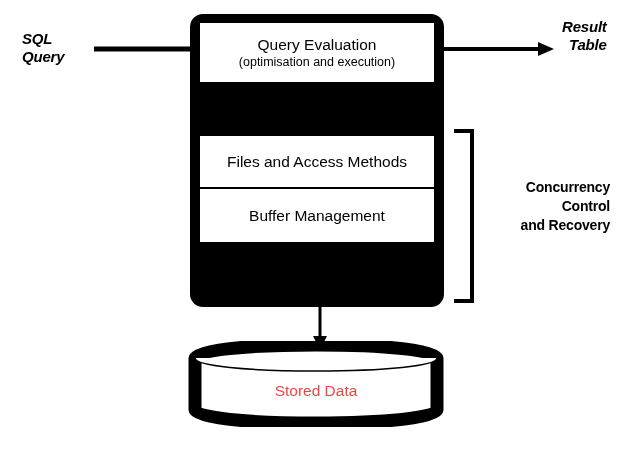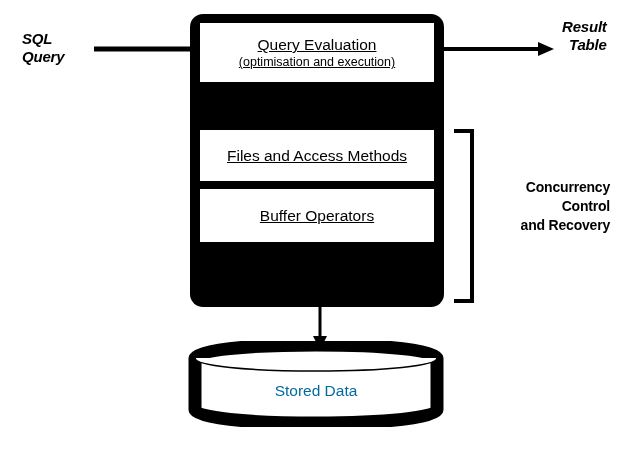--- a/index.html
+++ b/index.html
@@ -69,41 +69,40 @@
     left: 0;
     width: 100%;
     background: #ffffff;
     border: 1px solid #000000;
     box-sizing: border-box;
     display: flex;
     flex-direction: column;
     align-items: center;
     justify-content: center;
     text-align: center;
-    text-decoration: underline;
   }
   .layer-title {
     font-size: 15.5px;
     line-height: 19px;
     font-family: "Liberation Sans", sans-serif;
     color: #000000;
     white-space: nowrap;
   }
   .layer-subtitle {
     font-size: 12.5px;
     line-height: 16px;
     font-family: "Liberation Sans", sans-serif;
     color: #000000;
     white-space: nowrap;
   }
 
   
   #layer-query-evaluation      { top: 0px;   height: 61px; }
   #layer-relational-operators  { top: 63px;  height: 41px; }
-  #layer-files-access-methods  { top: 107px; height: 53px; }
+  #layer-files-access-methods  { top: 113px; height: 53px; }
   #layer-buffer-management     { top: 166px; height: 55px; }
   #layer-storage-management    { top: 223px; height: 53px; }
 
   
   .arrow-svg {
     position: absolute;
     overflow: visible;
   }
   #arrow-input-svg  { left: 90px;  top: 38px;  width: 112px; height: 22px; }
   #arrow-output-svg { left: 436px; top: 38px;  width: 118px; height: 22px; }
@@ -147,21 +146,21 @@
   }
   #stored-data-label {
     position: absolute;
     left: 0;
     top: 40px;
     width: 256px;
     text-align: center;
     font-family: "Liberation Sans", sans-serif;
     font-size: 15.5px;
     line-height: 19px;
-    color: #0369a1;
+    color: #ef4444;
   }
 </style>
 </head>
 <body>
 
 <div id="diagram-root">
 
   <div id="sql-query-label" class="io-label">SQL
 Query</div>
 
@@ -177,21 +176,21 @@
         <div class="layer-title">Query Evaluation</div>
         <div class="layer-subtitle">(optimisation and execution)</div>
       </div>
 
 
       <div id="layer-files-access-methods" class="dbms-layer">
         <div class="layer-title">Files and Access Methods</div>
       </div>
 
       <div id="layer-buffer-management" class="dbms-layer">
-        <div class="layer-title">Buffer Operators</div>
+        <div class="layer-title">Buffer Management</div>
       </div>
 
 
     </div>
   </div>
 
   <svg id="arrow-output-svg" class="arrow-svg" viewBox="0 0 118 22">
     <line x1="0" y1="11" x2="104" y2="11" stroke="#000000" stroke-width="4"></line>
     <polygon points="102,4 118,11 102,18" fill="#000000"></polygon>
   </svg>

